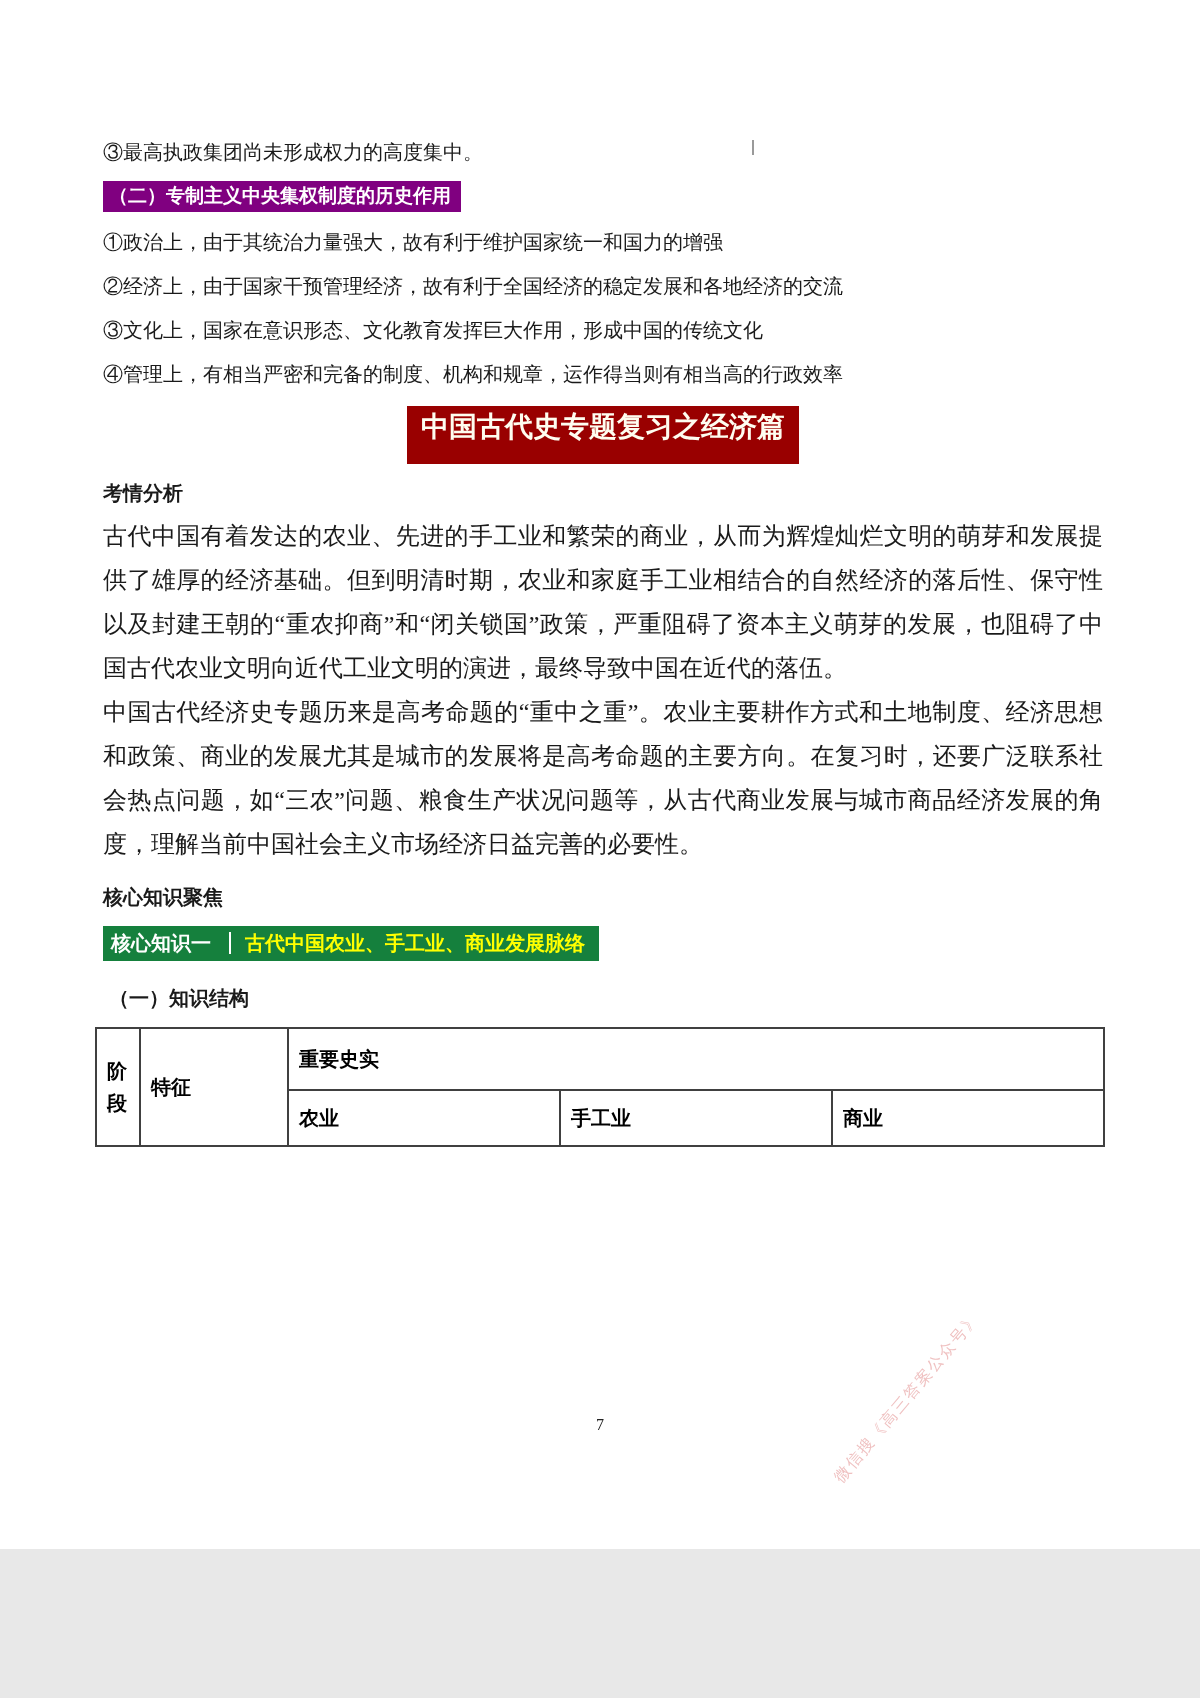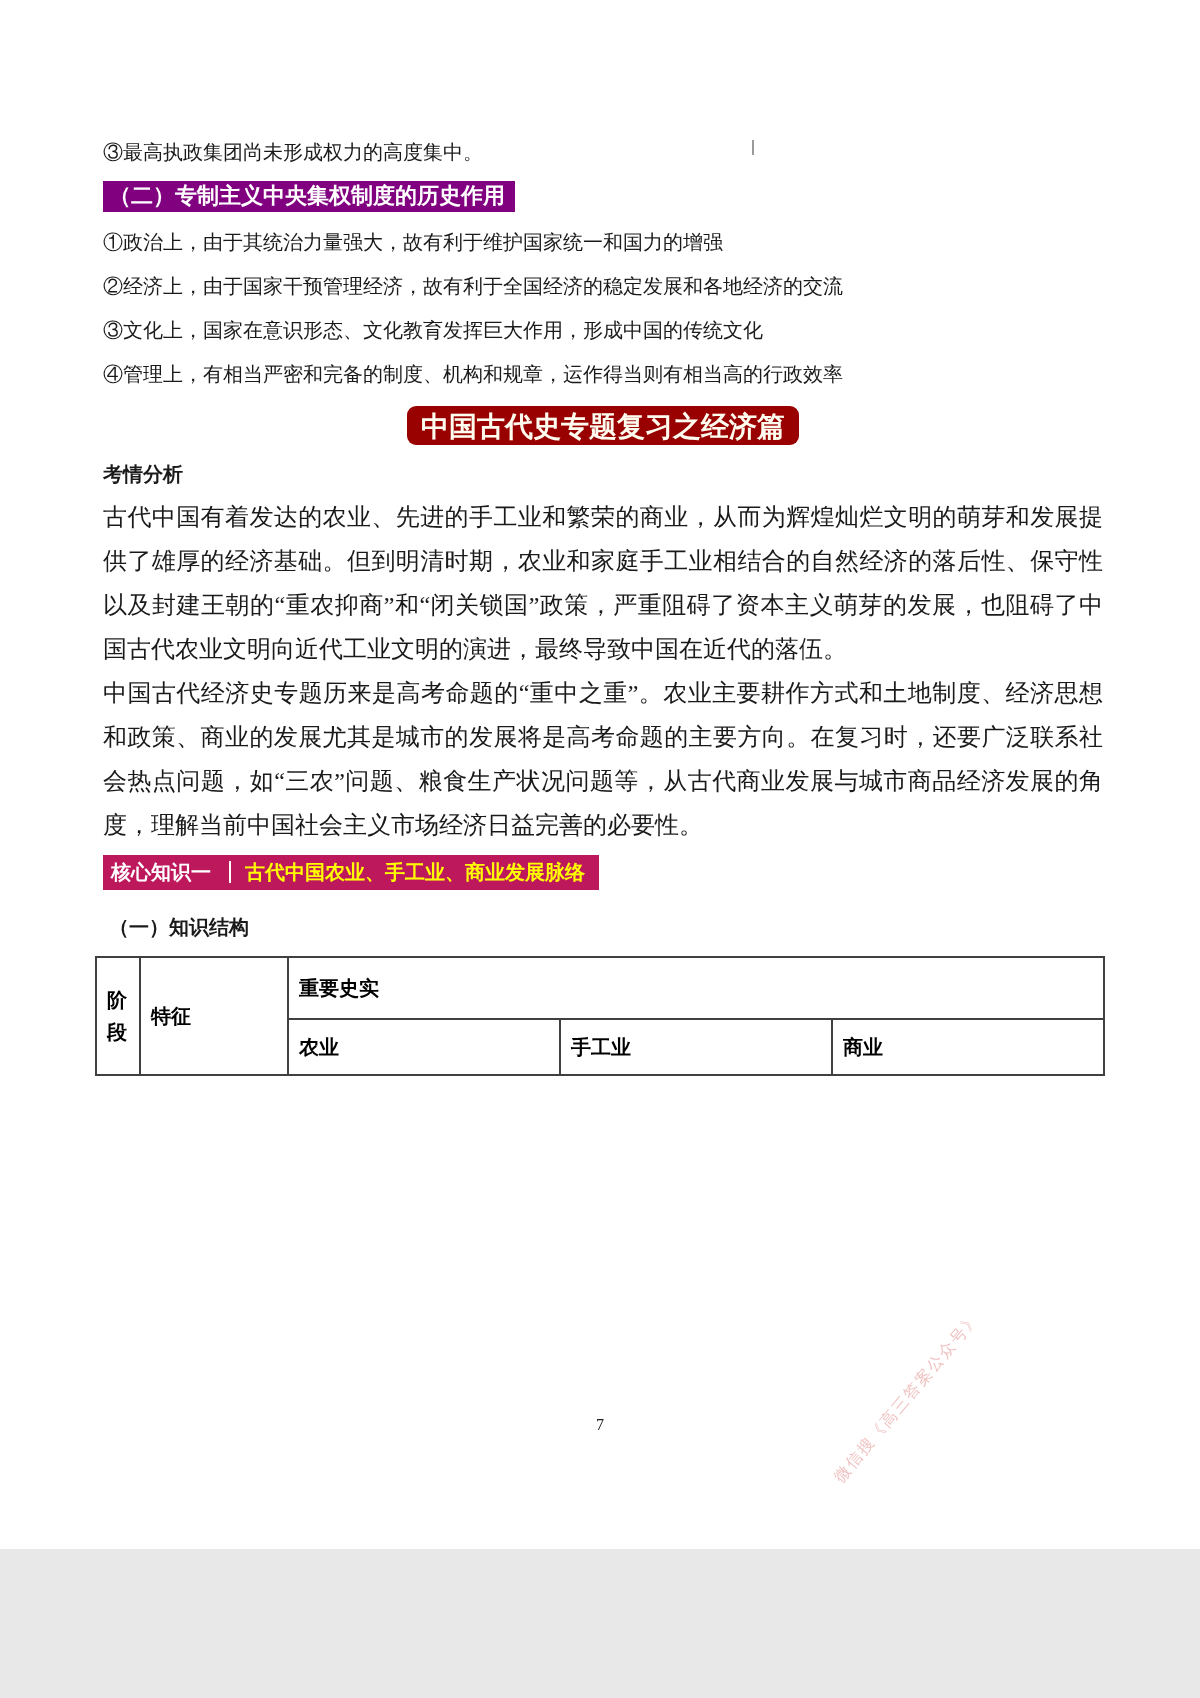--- a/index.html
+++ b/index.html
@@ -22,62 +22,61 @@
   }
   .body-line {
     font-size: 20px;
     line-height: 44px;
     text-align: justify;
   }
   .purple-heading {
     display: inline-block;
     background: #800080;
     color: #ffffff;
-    font-size: 22px;
+    font-size: 19px;
     font-weight: bold;
     padding: 3px 10px 4px 6px;
     margin: 7px 0 8px 0;
     line-height: 24px;
   }
   .items p {
     font-size: 20px;
     line-height: 44px;
     text-align: justify;
   }
   .main-title-wrap {
     text-align: center;
     margin: 10px 0 14px 0;
   }
   .main-title {
     display: inline-block;
     background: #990000;
     color: #fffdf0;
     font-size: 28px;
     font-weight: bold;
-    padding: 4px 14px 1px 14px;
+    padding: 4px 14px 20px 14px;
     line-height: 34px;
-    border-radius: 9px;
   }
   .black-heading {
     font-family: Liberation Serif, serif;
     font-weight: bold;
     font-size: 20px;
     margin: 10px 0 6px 0;
     line-height: 30px;
   }
   .para {
     font-size: 24px;
     line-height: 44px;
     text-align: justify;
     margin: 0;
   }
   .red-banner {
     display: inline-flex;
     align-items: center;
-    background: #be185d;
+    background: #15803d;
     padding: 4px 14px 5px 8px;
     margin: 8px 0 10px 0;
     font-family: Liberation Sans, sans-serif;
     font-weight: bold;
     font-size: 20px;
     line-height: 26px;
   }
   .red-banner .label { color: #ffffff; }
   .red-banner .divider {
     width: 2px;
@@ -177,20 +176,21 @@
 
 
     <div class="main-title-wrap">
       <span class="main-title">中国古代史专题复习之经济篇</span>
     </div>
 
     <h3 class="black-heading">考情分析</h3>
     <p class="para">古代中国有着发达的农业、先进的手工业和繁荣的商业，从而为辉煌灿烂文明的萌芽和发展提供了雄厚的经济基础。但到明清时期，农业和家庭手工业相结合的自然经济的落后性、保守性以及封建王朝的“重农抑商”和“闭关锁国”政策，严重阻碍了资本主义萌芽的发展，也阻碍了中国古代农业文明向近代工业文明的演进，最终导致中国在近代的落伍。</p>
     <p class="para">中国古代经济史专题历来是高考命题的“重中之重”。农业主要耕作方式和土地制度、经济思想和政策、商业的发展尤其是城市的发展将是高考命题的主要方向。在复习时，还要广泛联系社会热点问题，如“三农”问题、粮食生产状况问题等，从古代商业发展与城市商品经济发展的角度，理解当前中国社会主义市场经济日益完善的必要性。</p>
 
+    <h3 class="black-heading" style="margin-top:16px;">核心知识聚焦</h3>
 
     <div>
       <div class="red-banner">
         <span class="label">核心知识一</span>
         <span class="divider"></span>
         <span class="title">古代中国农业、手工业、商业发展脉络</span>
       </div>
     </div>
 
     <h3 class="structure-heading">（一）知识结构</h3>

